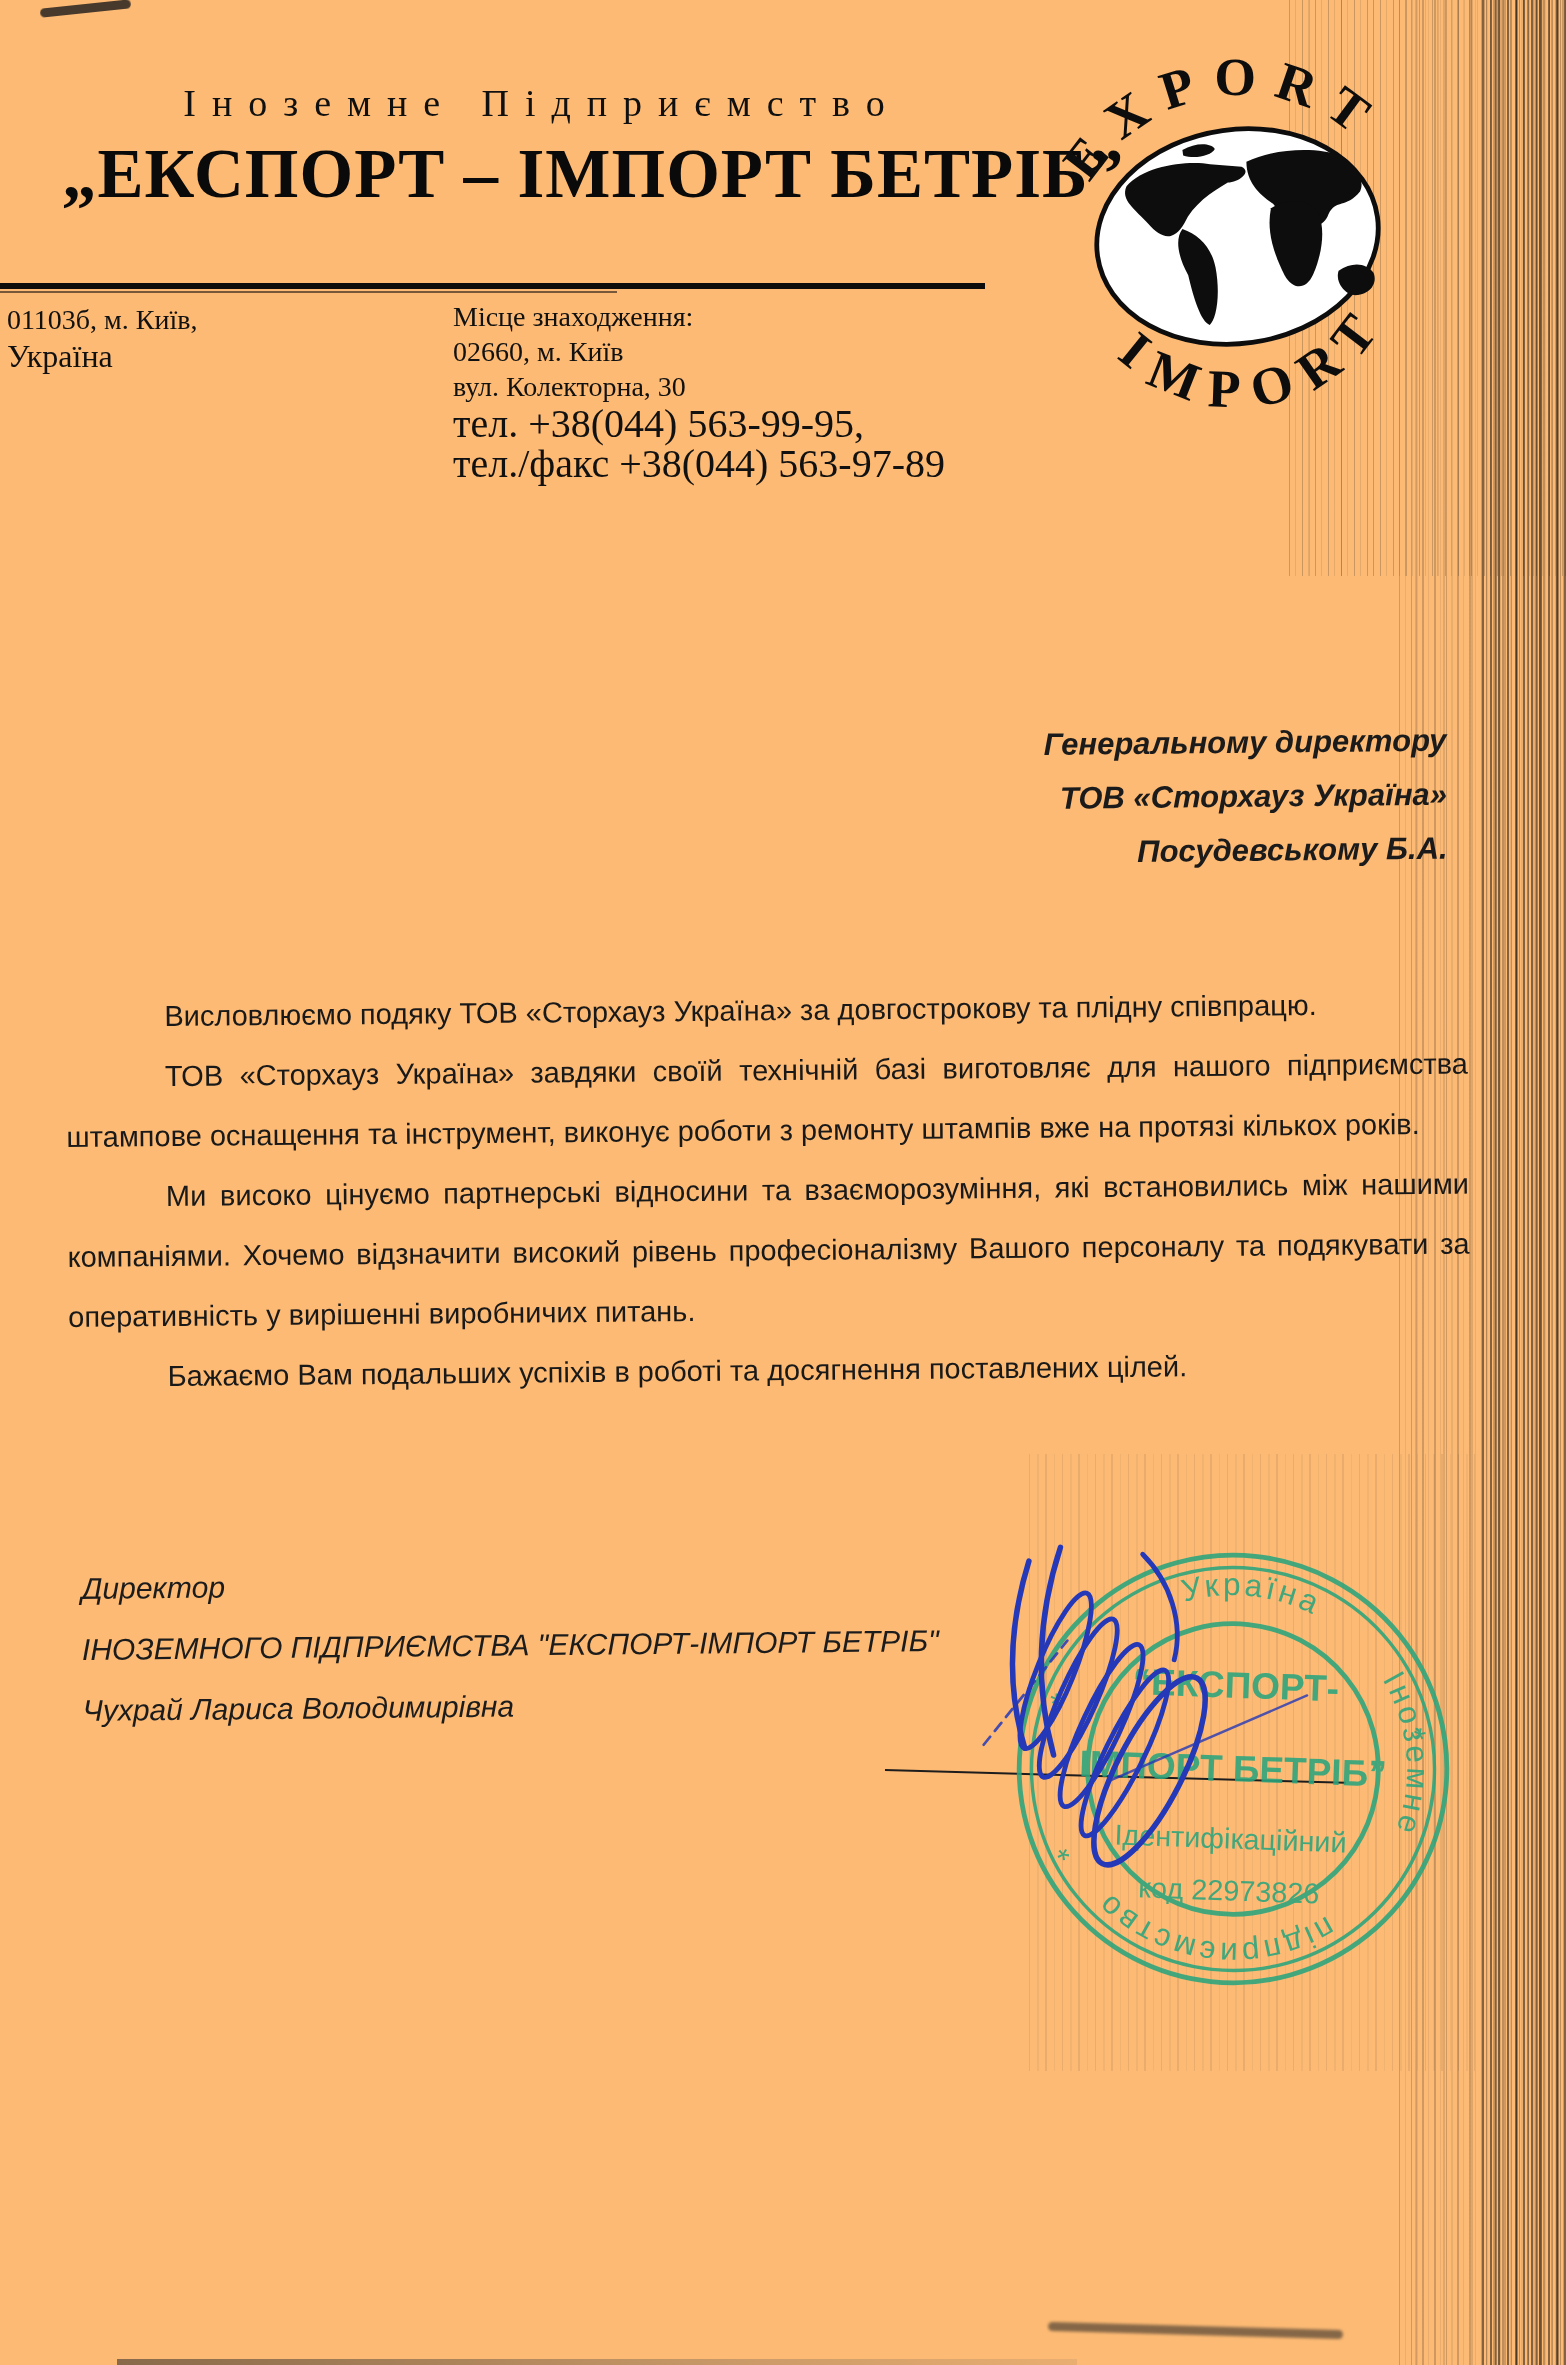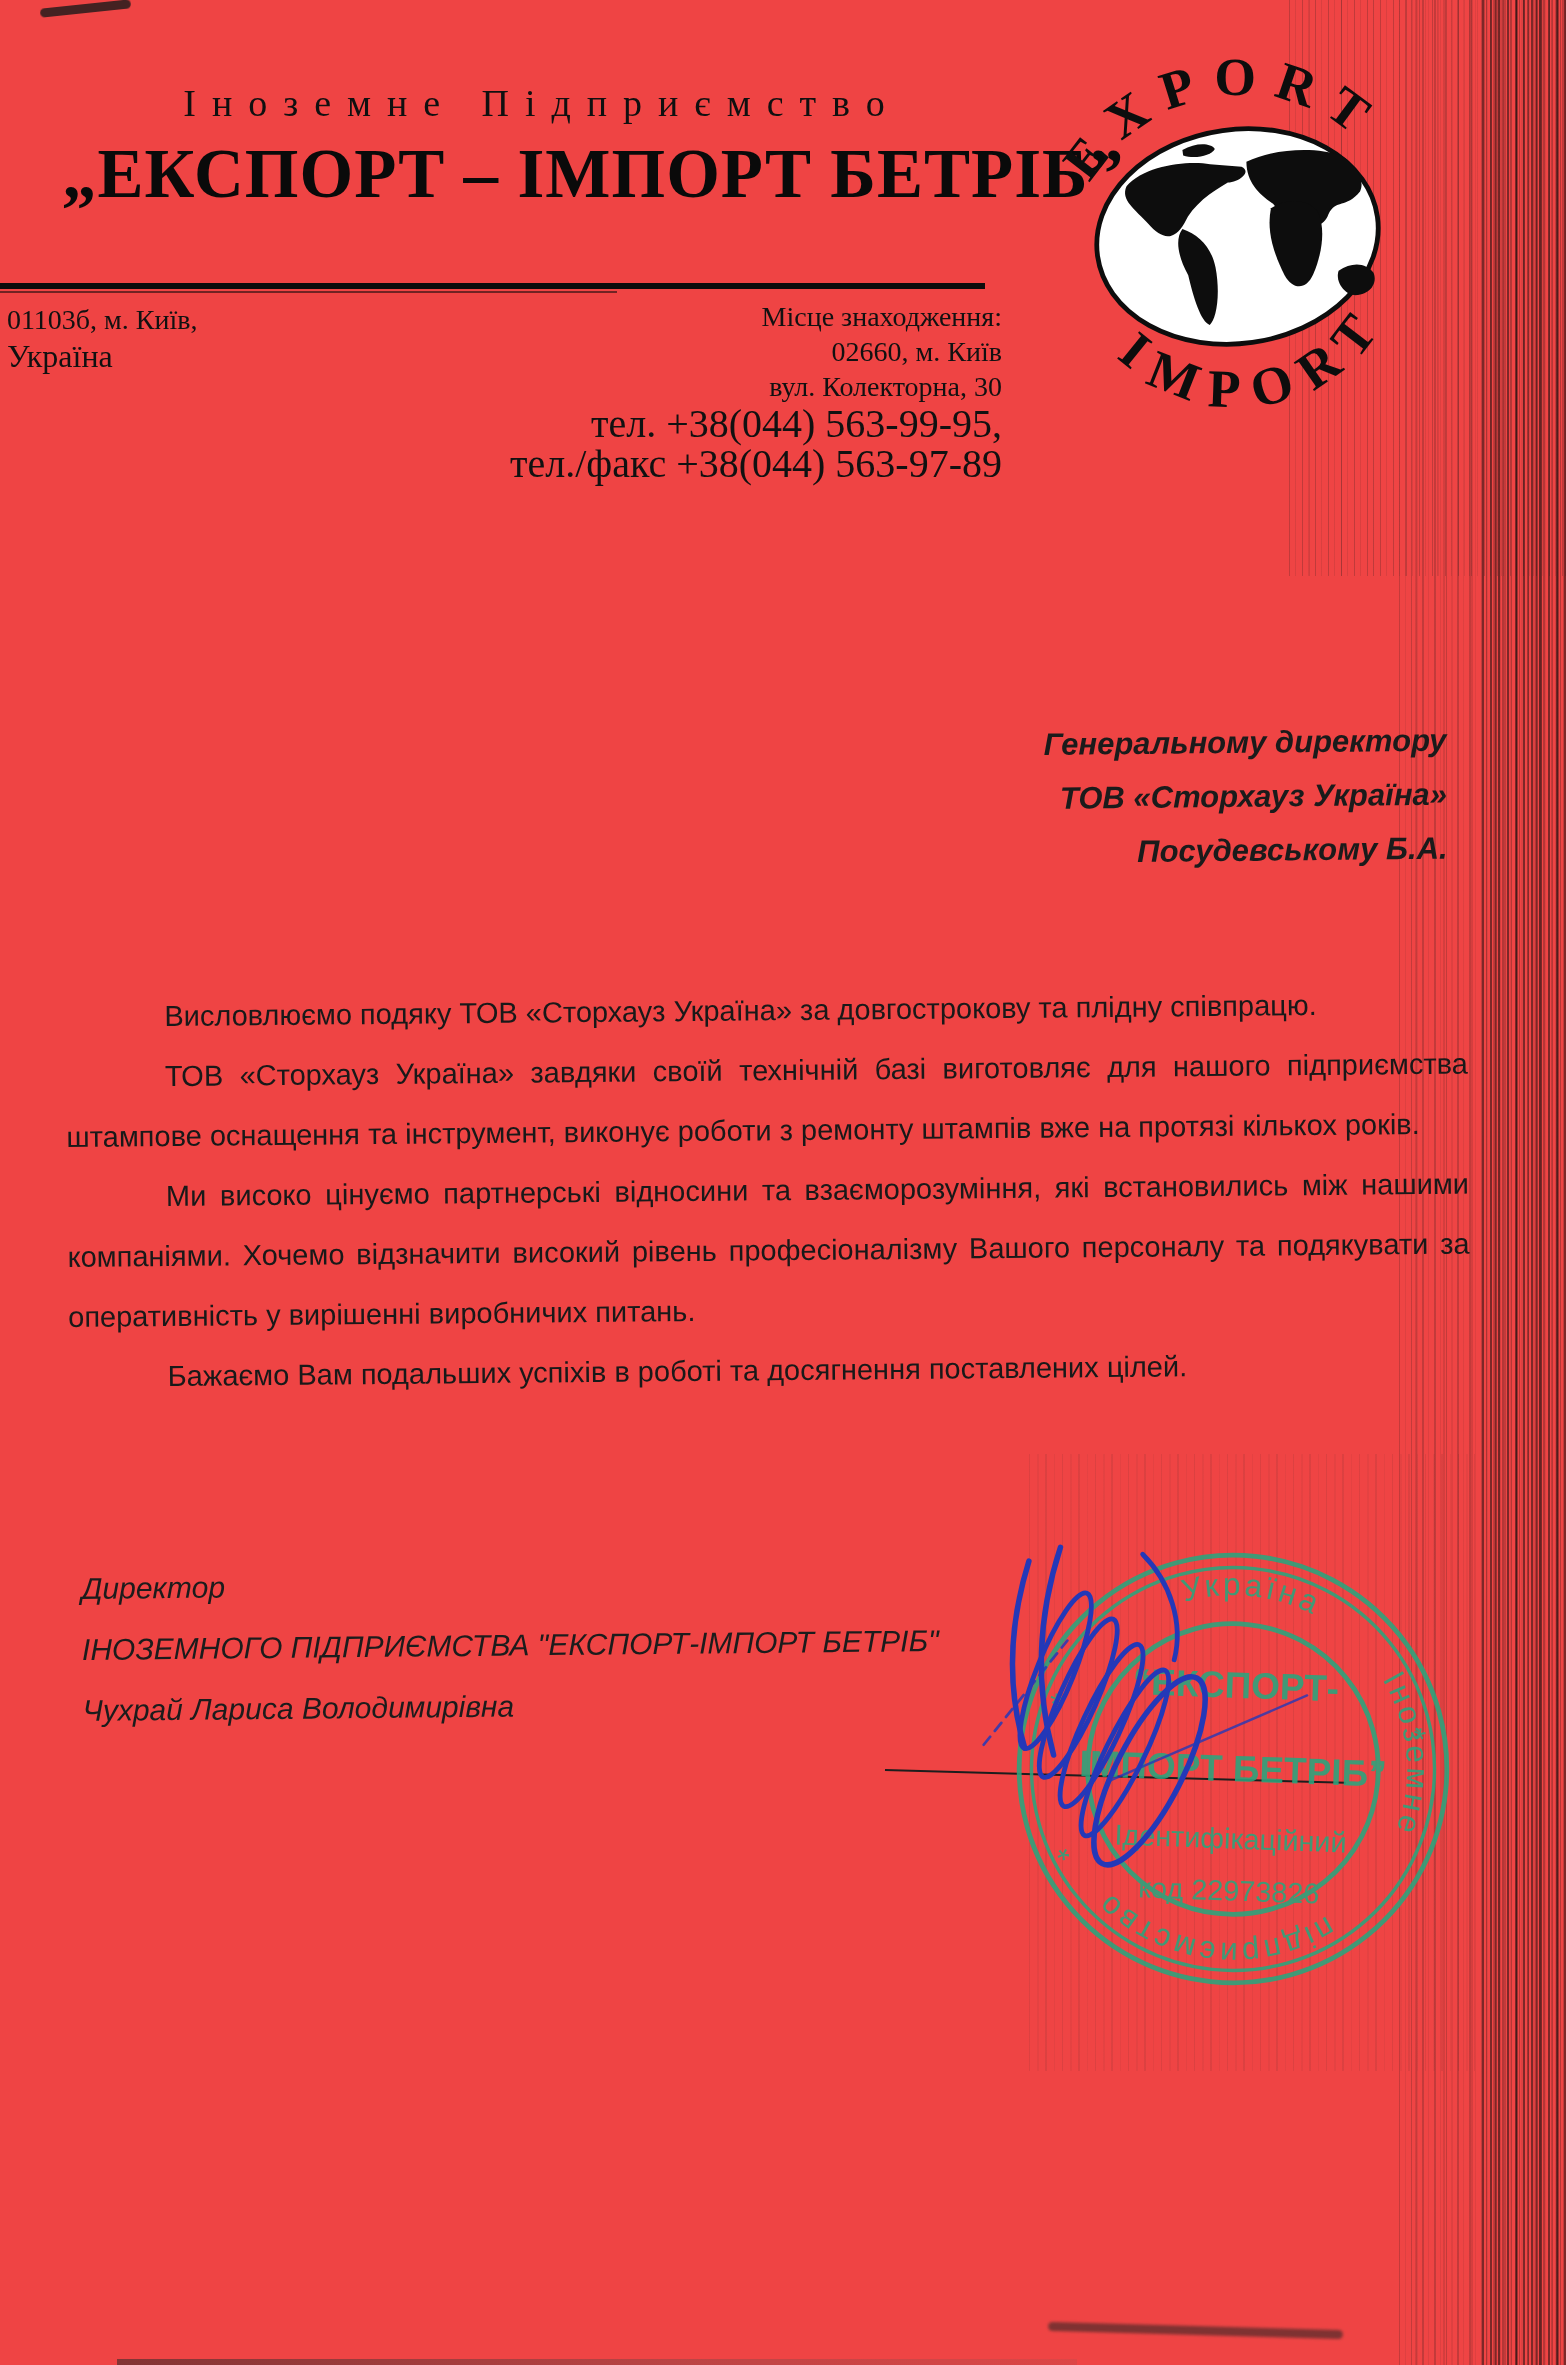--- a/index.html
+++ b/index.html
@@ -1,39 +1,39 @@
 <!DOCTYPE html>
 <html style="font-size:11px"><head>
 <meta charset="utf-8">
 <style>
   html,body{margin:0;padding:0;}
   body{background:#777;font-family:"Liberation Sans",sans-serif;}
   .page{
     position:relative;width:1567px;height:2366px;margin:0 auto;
-    background:#ef4444;overflow:hidden;color:#161616;
+    background:#fdba74;overflow:hidden;color:#161616;
   }
   
   .titles{position:absolute;left:62px;top:81px;width:960px;text-align:center;}
   .title1{
     font-family:"Liberation Serif",serif;font-size:38px;letter-spacing:0.42em;
     color:#101010;white-space:nowrap;
   }
   .title2{
     font-family:"Liberation Serif",serif;font-size:69px;font-weight:700;
     letter-spacing:0.015em;color:#0a0a0a;margin-top:9.6px;white-space:nowrap;
   }
   .head-rule{position:absolute;left:0;top:283px;width:985px;height:6.2px;background:#0c0c0c;}
   .head-rule2{position:absolute;left:0;top:291px;width:617px;height:2.1px;background:rgba(10,10,10,.55);}
   .addr-left{
     position:absolute;left:6.9px;top:302px;width:439px;
     font-family:"Liberation Serif",serif;font-size:28px;line-height:35px;color:#111;
   }
   .addr-left .country{font-size:32px;line-height:38px;}
   .addr-right{
-    position:absolute;left:453px;top:299px;width:549px;text-align:right;
+    position:absolute;left:453px;top:299px;width:549px;text-align:left;
     font-family:"Liberation Serif",serif;font-size:28px;line-height:35px;color:#111;
   }
   .addr-right .phone{font-size:40px;line-height:40px;}
   .logo-svg{position:absolute;left:1042px;top:41px;}
   .logo-arc-text{font-family:"Liberation Serif",serif;font-weight:700;font-size:78px;letter-spacing:24px;fill:#0d0d0d;}
   
   .addressee{
     position:absolute;left:809px;top:717px;width:638px;text-align:right;
     font-style:italic;font-weight:700;font-size:31px;line-height:54px;color:#1b1b1b;
     transform:rotate(-0.6deg);

